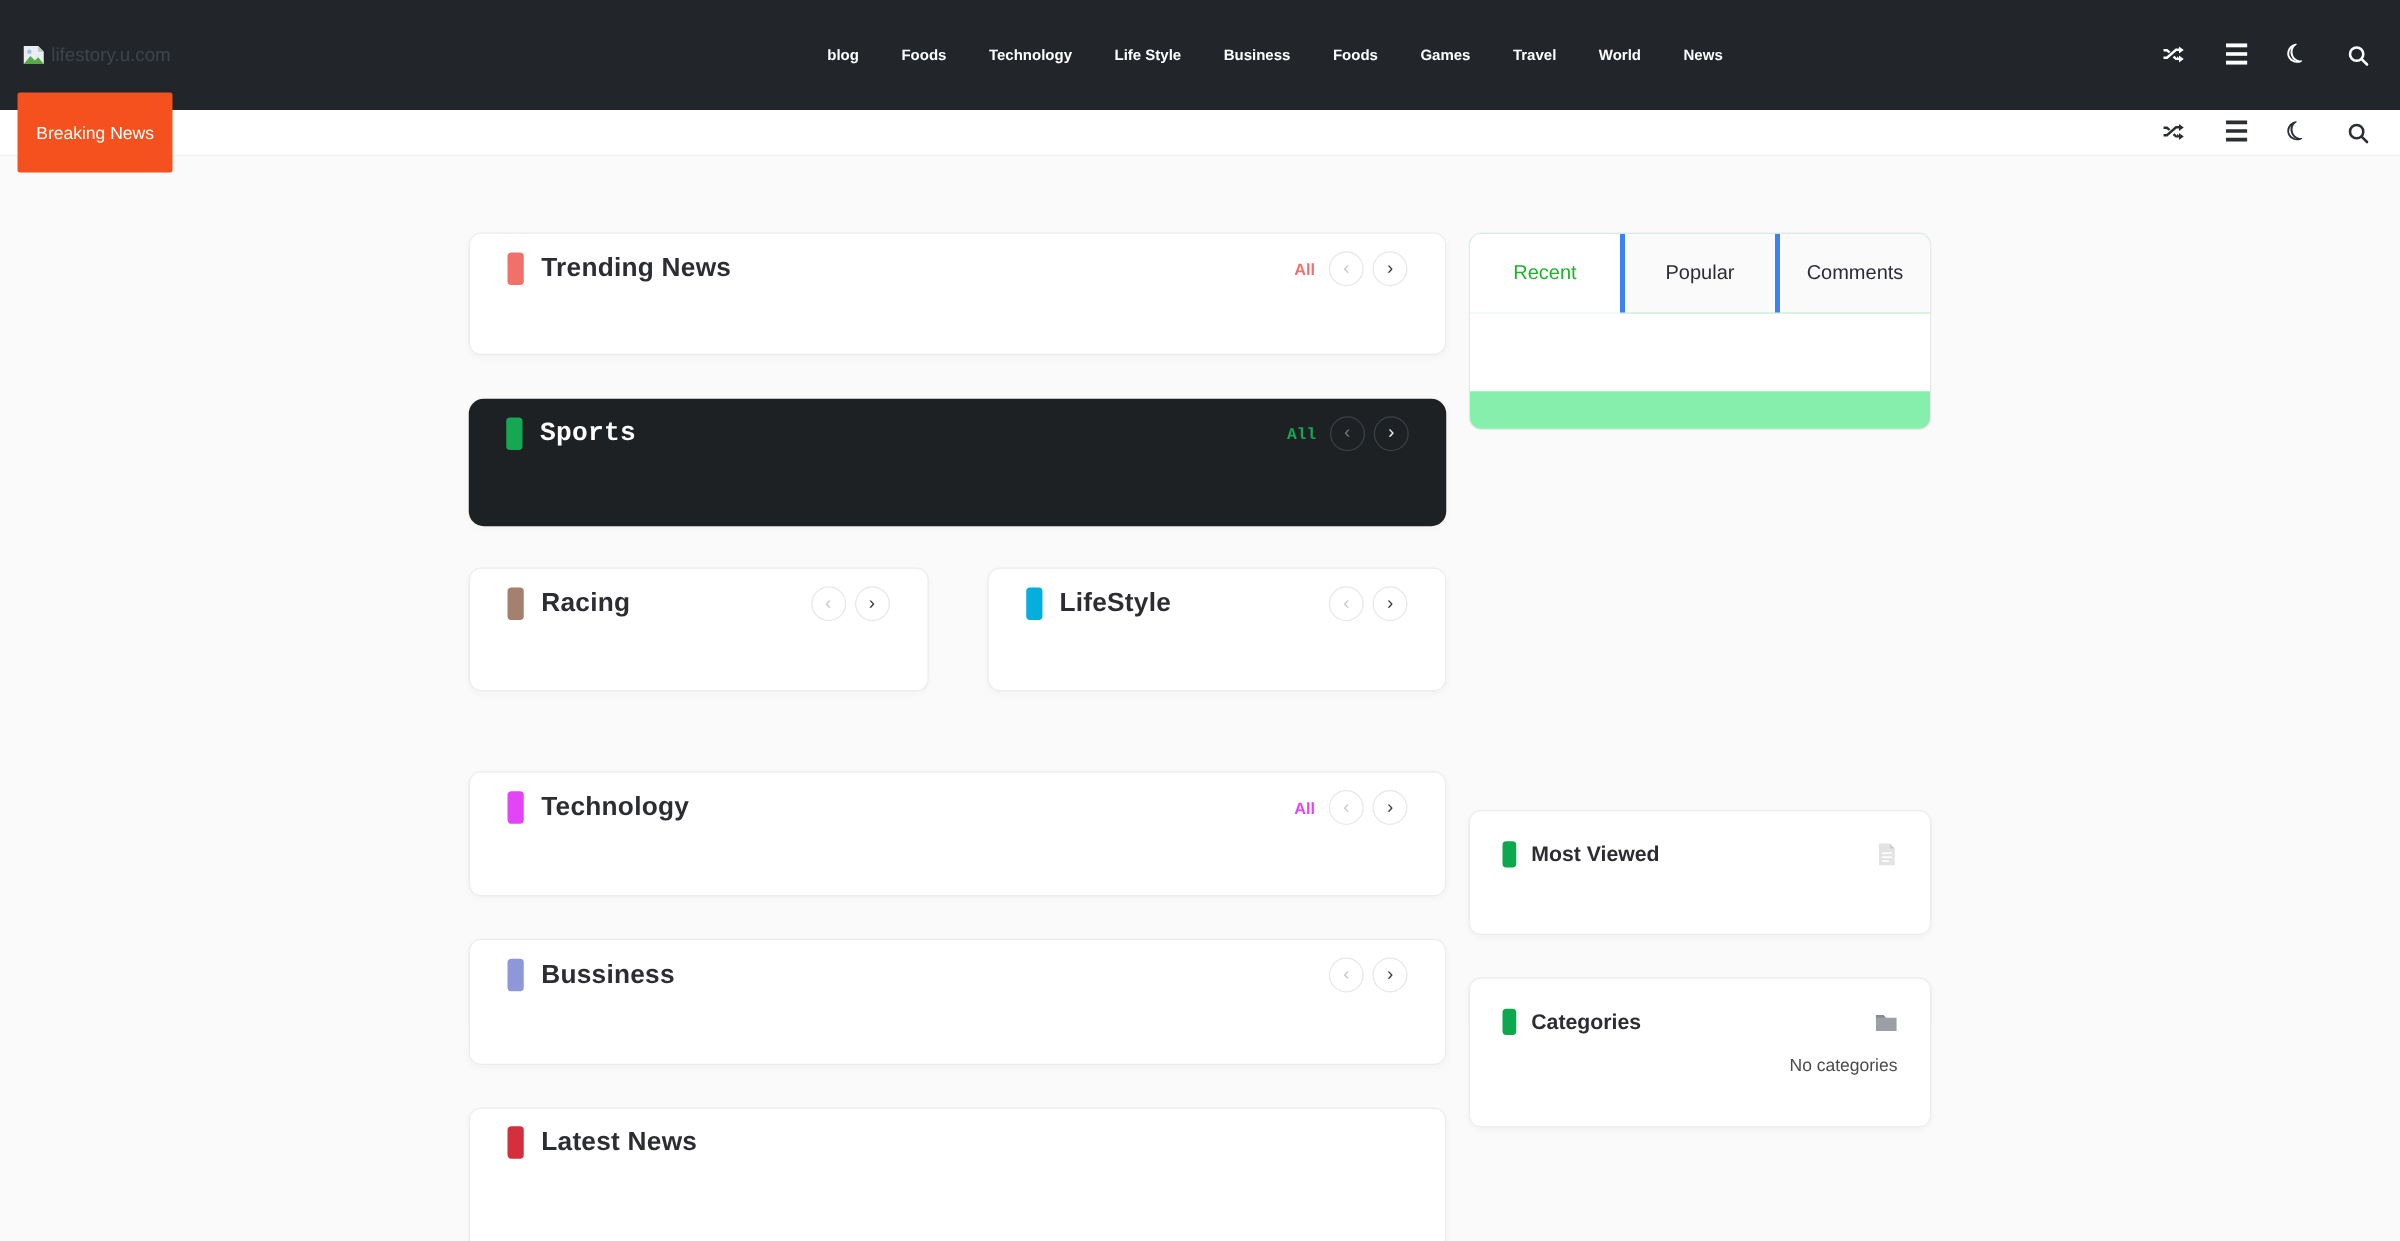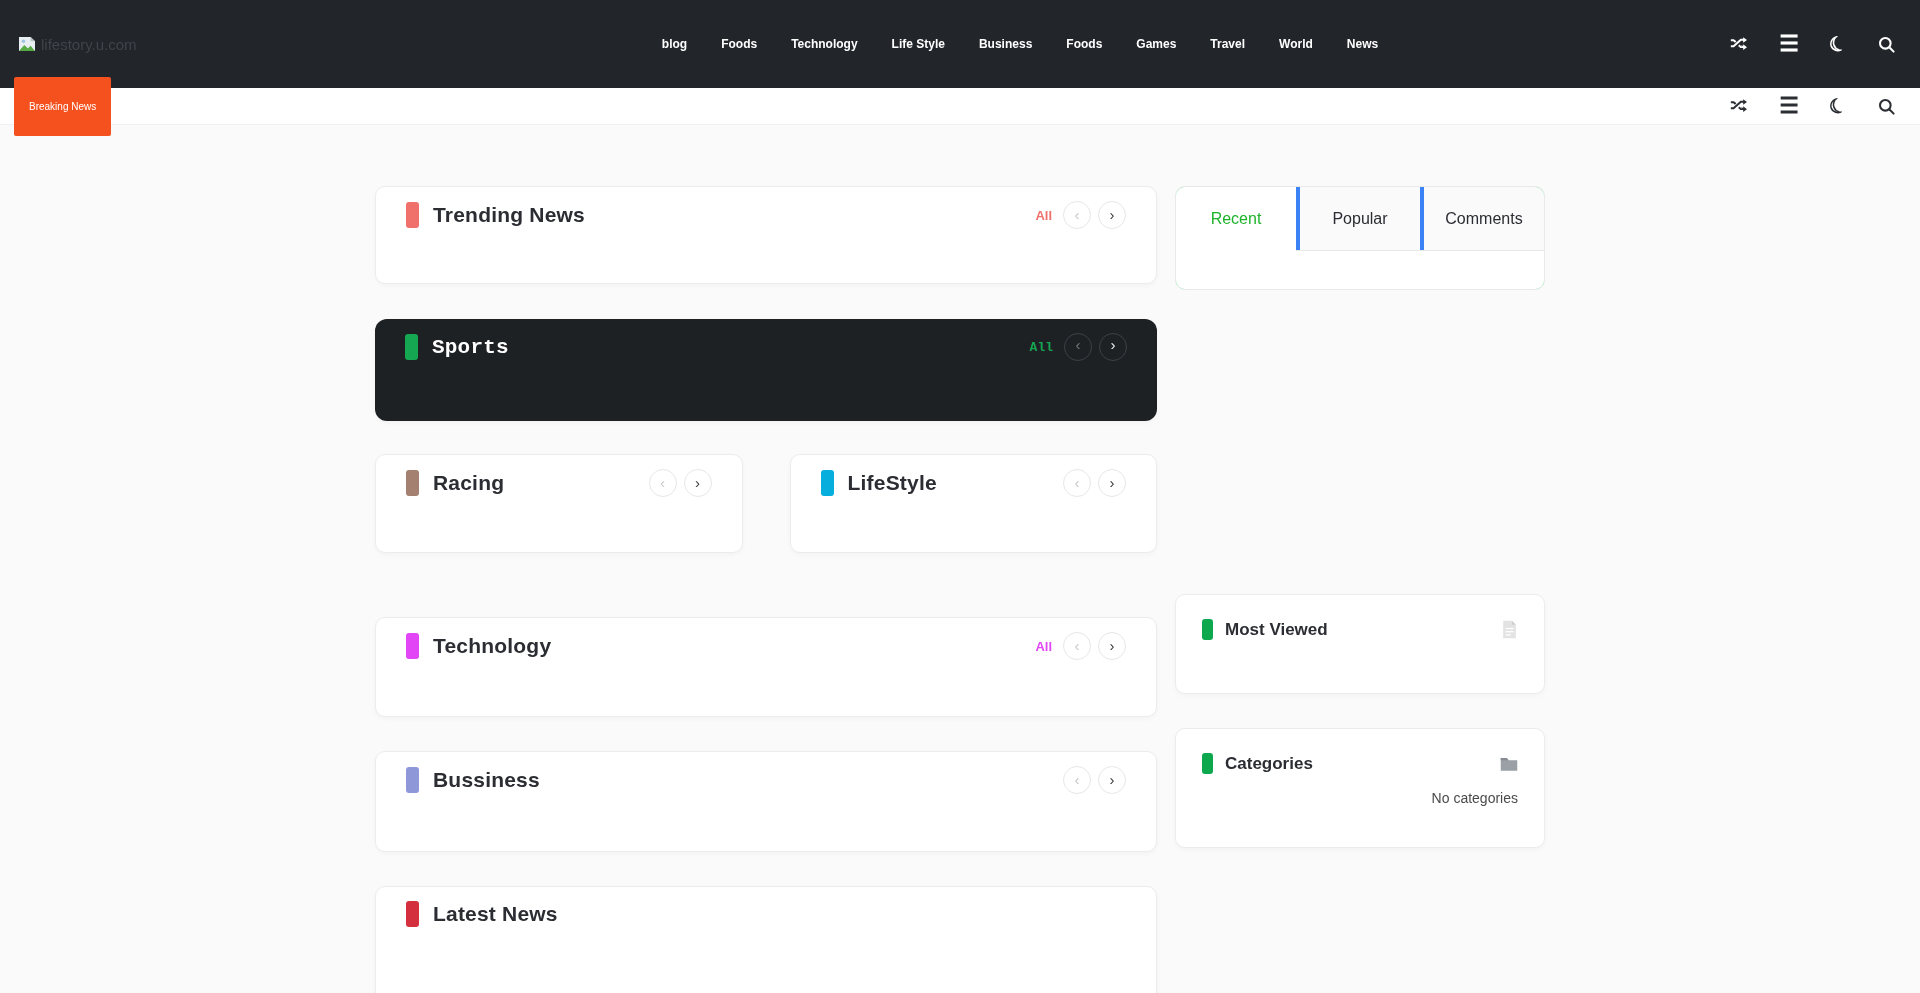--- a/index.html
+++ b/index.html
@@ -67,21 +67,21 @@
     height: 37px;
     background: #ffffff;
     border-bottom: 1px solid #f1f1f1;
     display: flex;
     align-items: center;
     justify-content: space-between;
     padding: 0 18px 0 14px;
   }
   .breaking-badge {
     color: #ffffff;
-    font-size: 10px;
+    font-size: 14px;
     padding: 24px 15px;
     border-radius: 2px;
   }
   .subbar-icons {
     display: flex;
     align-items: center;
     gap: 30px;
     color: #2b2f33;
     padding-right: 6px;
   }
@@ -174,21 +174,21 @@
   .card-technology { height: 100px; margin-bottom: 34px; }
   .card-bussiness { height: 101px; margin-bottom: 34px; }
   .card-latest { height: 150px; }
 
   
   .tabs-widget {
     background: #86efac;
     border: 1px solid #e9e9e9;
     border-radius: 10px;
     overflow: hidden;
-    height: 104px;
+    height: 158px;
     margin-bottom: 304px;
   }
   .tabs {
     display: flex;
     height: 64px;
     border-bottom: 1px solid #e9e9e9;
   }
   .tab {
     flex: 1;
     display: flex;

